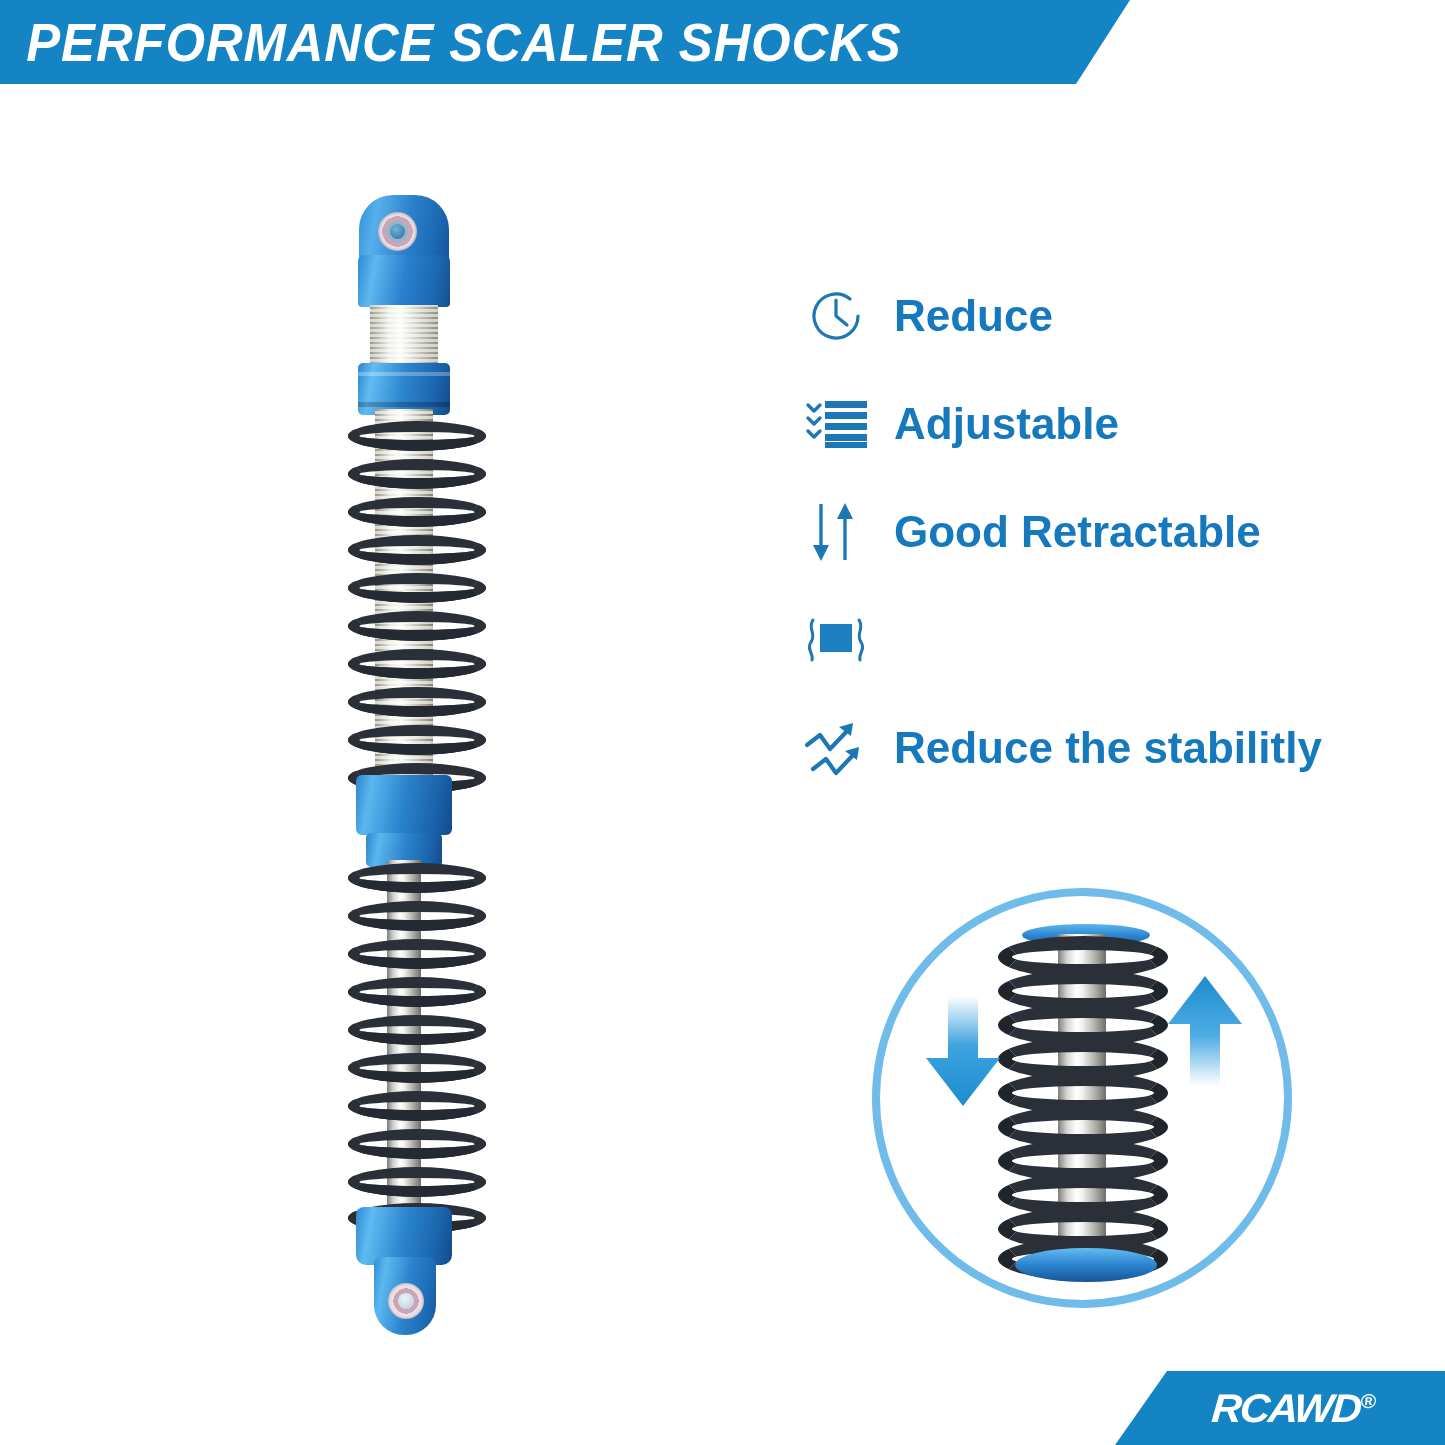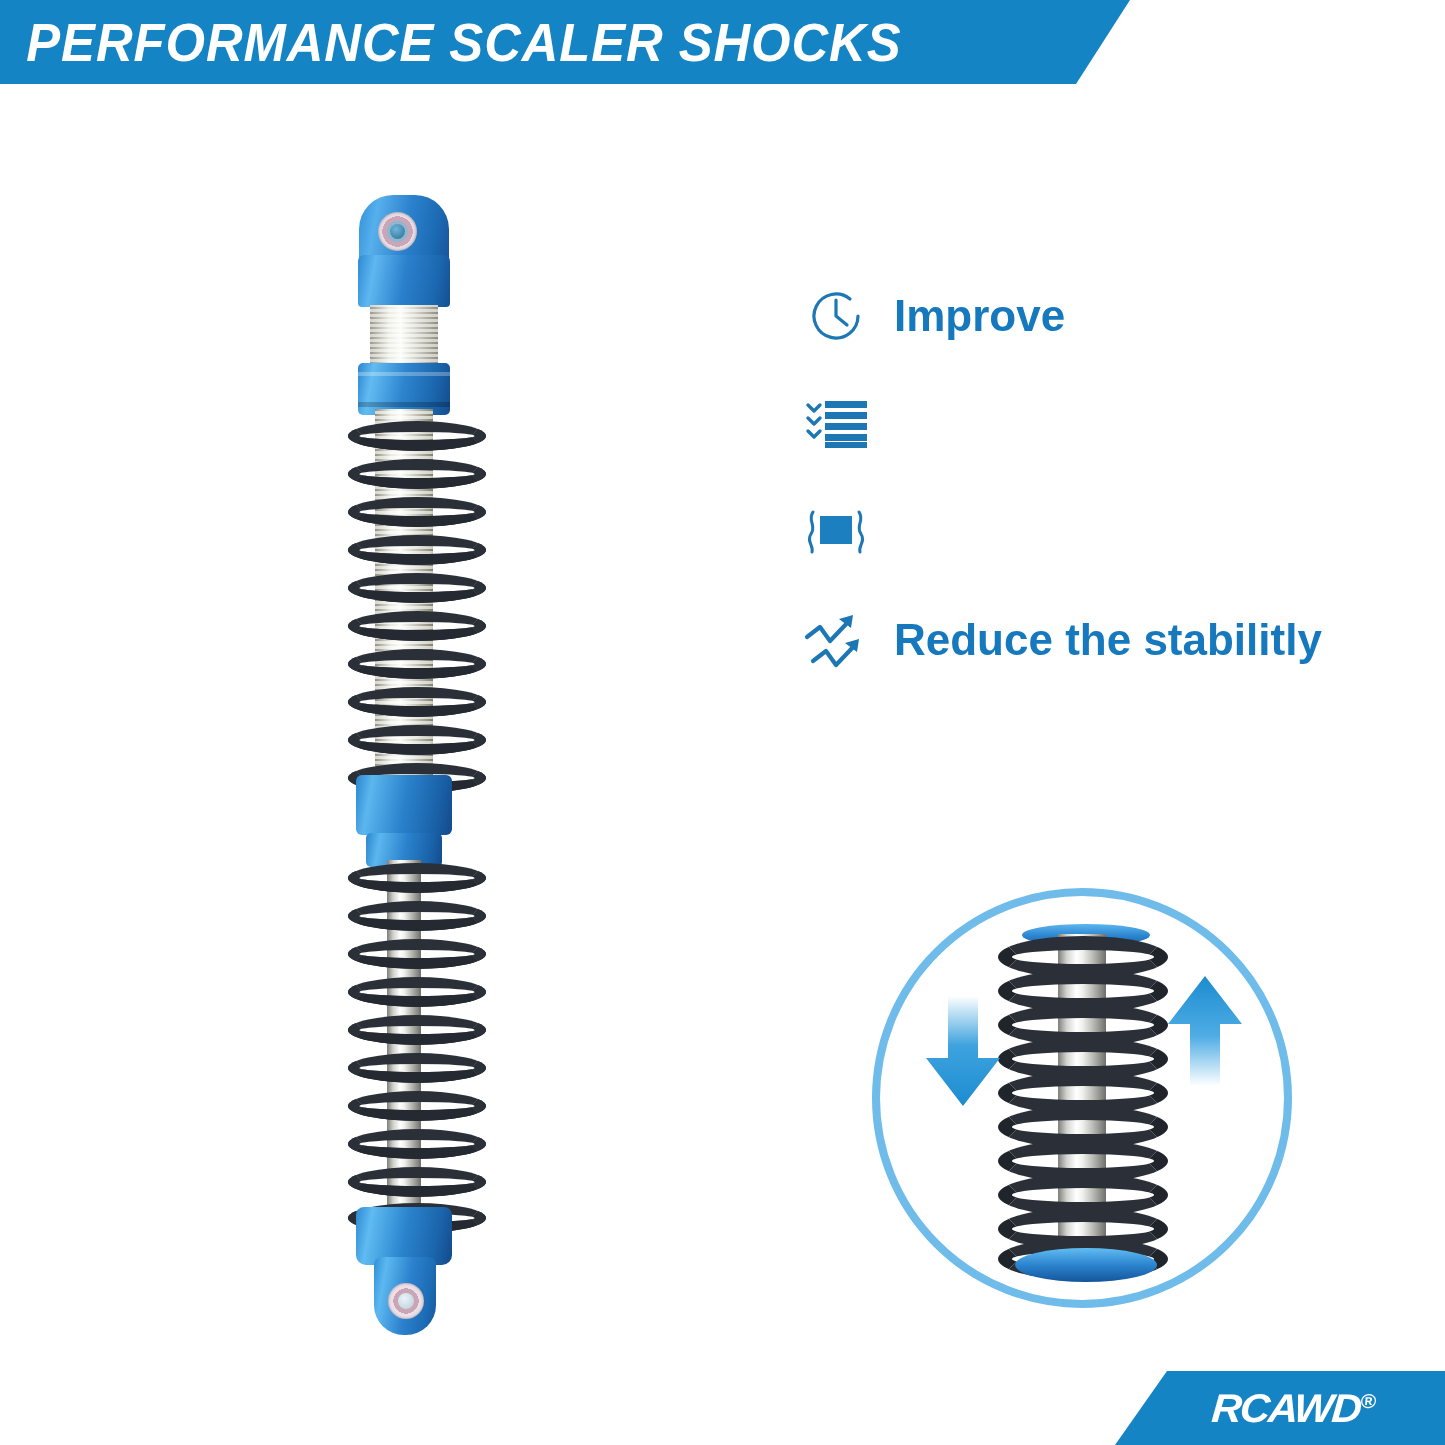--- a/index.html
+++ b/index.html
@@ -320,42 +320,56 @@
 
 <div class="features">
 
   <div class="feature">
     <div class="feat-icon">
       <svg width="60" height="60" viewBox="0 0 60 60">
         <path d="M44 13 A22 22 0 1 0 52 30" fill="none" stroke="#1C77B4" stroke-width="3.2" stroke-linecap="round"></path>
         <path d="M30 14 L30 30 L41 39" fill="none" stroke="#1C77B4" stroke-width="3.2" stroke-linecap="round" stroke-linejoin="round"></path>
       </svg>
     </div>
-    <div class="feat-label">Improve</div>
+    <div class="feat-label">Reduce</div>
   </div>
 
   <div class="feature">
     <div class="feat-icon">
       <svg width="62" height="52" viewBox="0 0 62 52">
         <g fill="#1C77B4">
           <rect x="20" y="3" width="42" height="7"></rect>
           <rect x="20" y="14" width="42" height="7"></rect>
           <rect x="20" y="25" width="42" height="7"></rect>
           <rect x="20" y="36" width="42" height="7"></rect>
           <rect x="20" y="44" width="42" height="6"></rect>
         </g>
         <g fill="none" stroke="#1C77B4" stroke-width="3.4" stroke-linecap="round" stroke-linejoin="round">
           <path d="M3 7 L9 13 L15 7"></path>
           <path d="M3 20 L9 26 L15 20"></path>
           <path d="M3 33 L9 39 L15 33"></path>
         </g>
       </svg>
     </div>
-  </div>
-
+    <div class="feat-label">Adjustable</div>
+  </div>
+
+  <div class="feature">
+    <div class="feat-icon">
+      <svg width="58" height="62" viewBox="0 0 58 62">
+        <g stroke="#1C77B4" stroke-width="3.4" fill="#1C77B4">
+          <line x1="14" y1="3" x2="14" y2="48" stroke-linecap="butt"></line>
+          <polygon points="14,60 6,44 22,44" stroke="none"></polygon>
+          <line x1="38" y1="59" x2="38" y2="14" stroke-linecap="butt"></line>
+          <polygon points="38,2 30,18 46,18" stroke="none"></polygon>
+        </g>
+      </svg>
+    </div>
+    <div class="feat-label">Good Retractable</div>
+  </div>
 
   <div class="feature">
     <div class="feat-icon">
       <svg width="66" height="52" viewBox="0 0 66 52">
         <rect x="17" y="10" width="32" height="28" fill="#1C7FC0"></rect>
         <path d="M10 6 C4 14, 14 20, 8 28 C3 35, 11 40, 9 46" fill="none" stroke="#1C77B4" stroke-width="3" stroke-linecap="round"></path>
         <path d="M56 6 C62 14, 52 20, 58 28 C63 35, 55 40, 57 46" fill="none" stroke="#1C77B4" stroke-width="3" stroke-linecap="round"></path>
       </svg>
     </div>
   </div>

